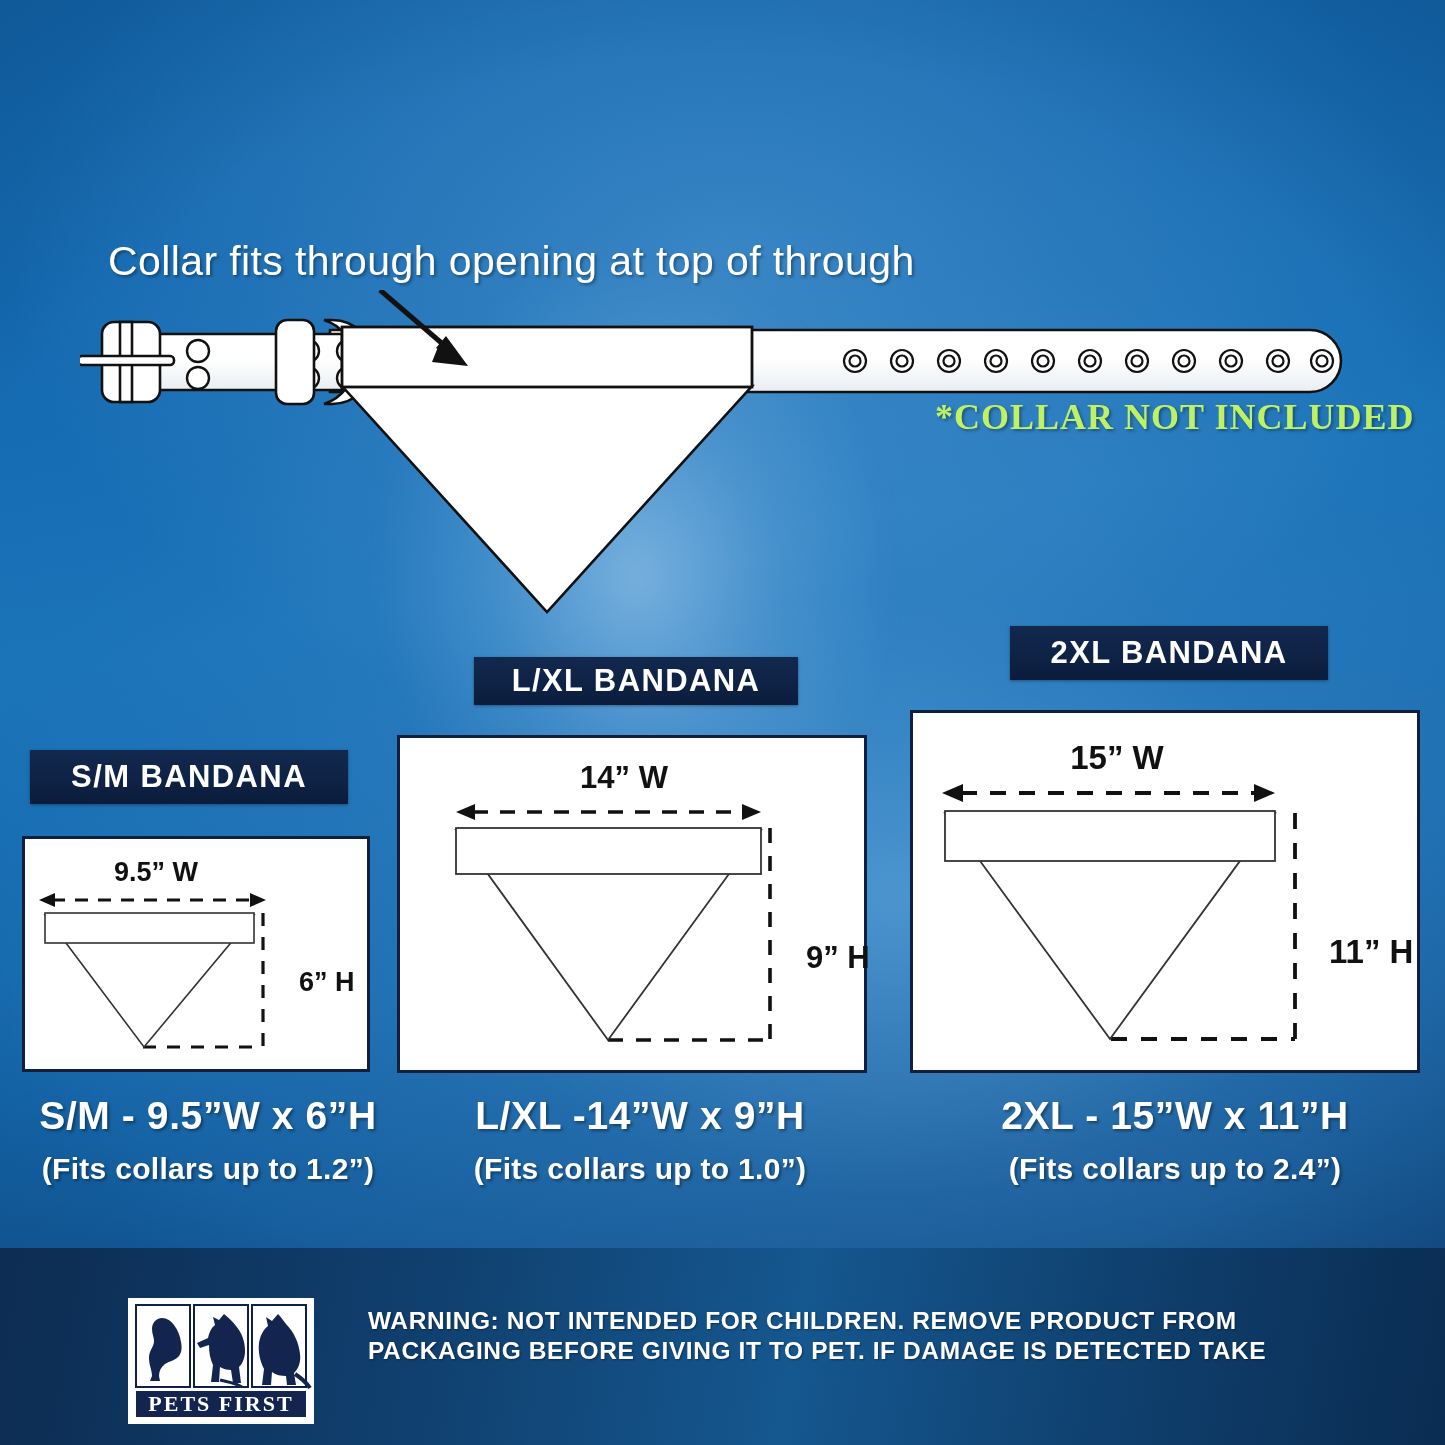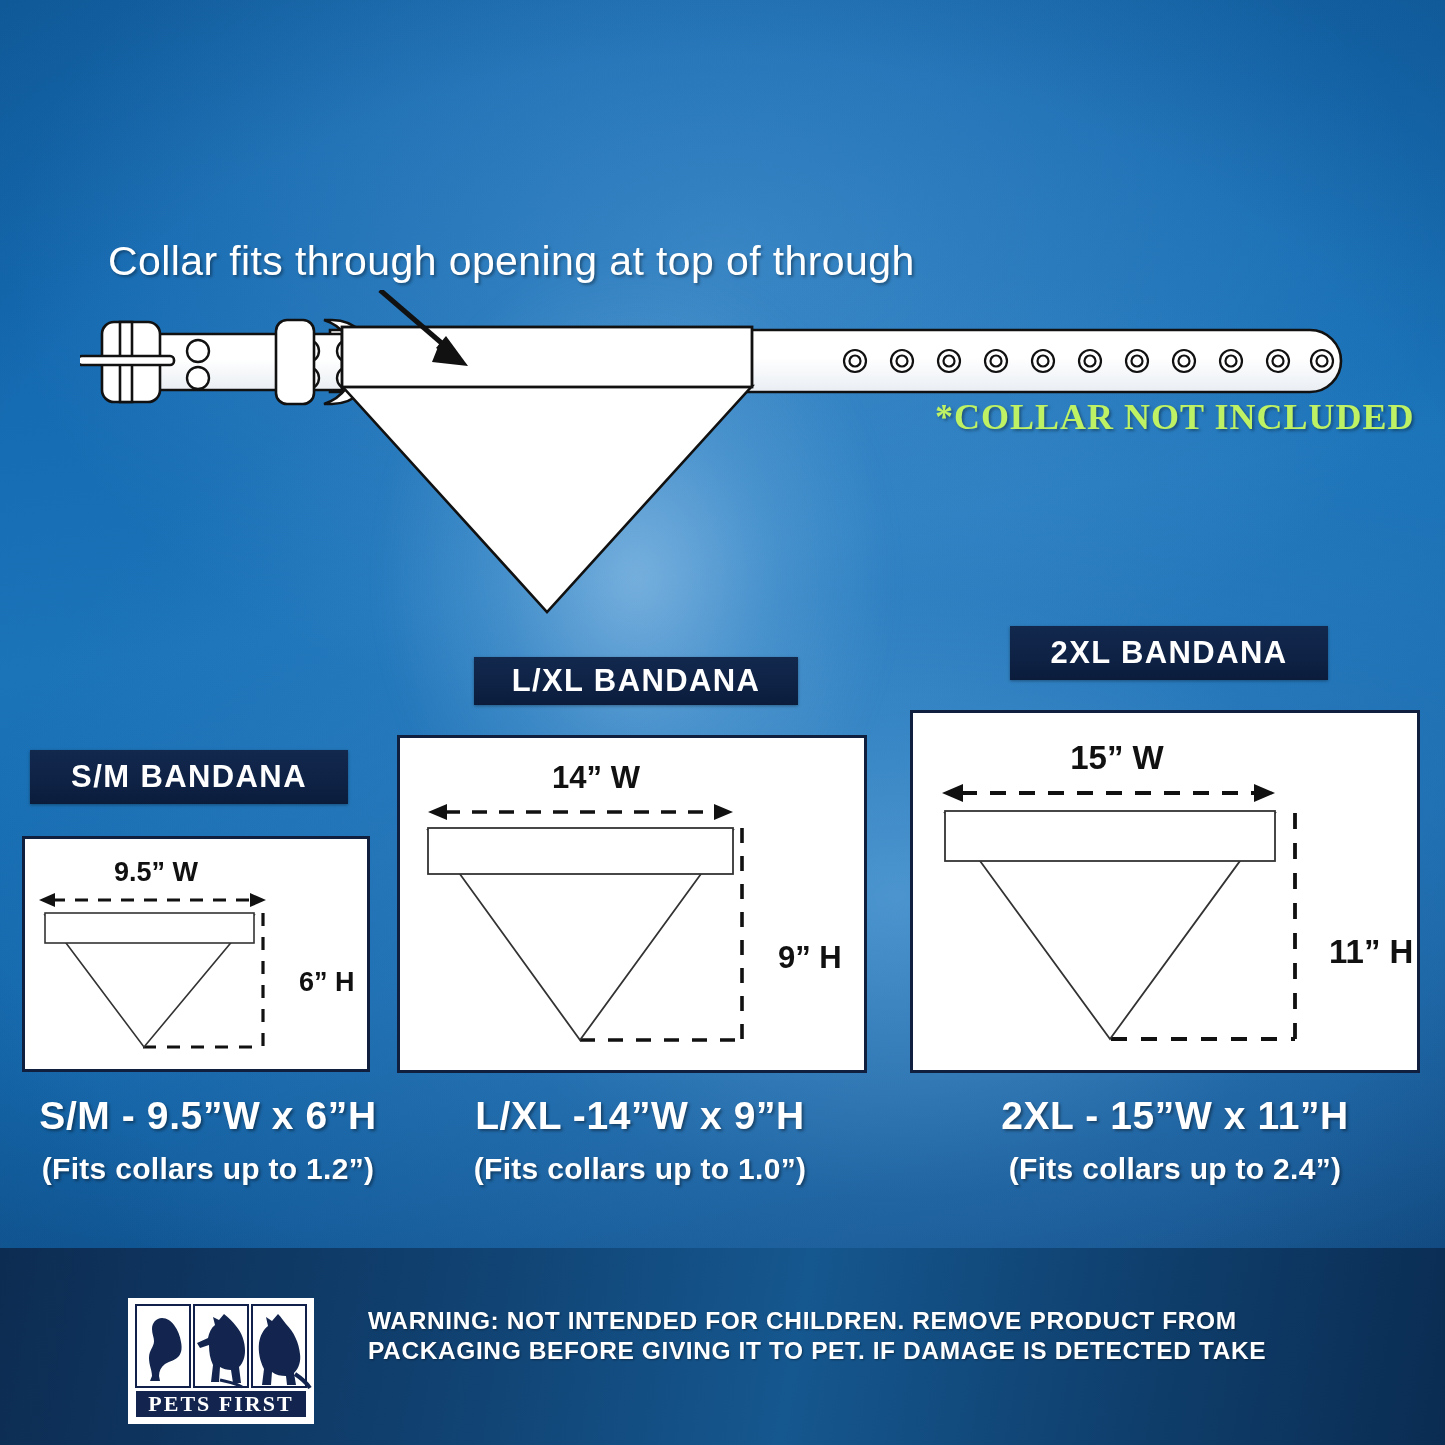--- a/index.html
+++ b/index.html
@@ -209,21 +209,21 @@
         <path d="M 20 76 L 229 76 L 119 208 Z" fill="#ffffff" stroke="#333" stroke-width="1.6"></path>
         <rect x="20" y="74" width="209" height="30" fill="#ffffff" stroke="#333" stroke-width="1.6"></rect>
       </svg>
     </div>
   </div>
 
   <div class="panel">
     <div class="panel-label" style="left:474px;top:657px;width:324px;height:48px;">
       <span>L/XL BANDANA</span>
     </div>
-    <div class="panel-card" style="left:397px;top:735px;width:470px;height:338px;">
+    <div class="panel-card" style="left:397px;top:735px;width:470px;height:338px;padding-left:28px;">
       <svg width="464" height="332" viewBox="0 0 464 332">
         <text x="196" y="50" font-family="Liberation Sans, sans-serif" font-size="31" font-weight="700" fill="#111" text-anchor="middle">14” W</text>
         <g stroke="#111" stroke-width="3.6" fill="none">
           <line x1="45" y1="74" x2="317" y2="74" stroke-dasharray="15,12"></line>
           <polygon points="28,74 47,66 47,82" fill="#111" stroke="none"></polygon>
           <polygon points="333,74 314,66 314,82" fill="#111" stroke="none"></polygon>
         </g>
         <g stroke="#111" stroke-width="3.6" fill="none">
           <line x1="342" y1="90" x2="342" y2="302" stroke-dasharray="15,13"></line>
           <line x1="180" y1="302" x2="342" y2="302" stroke-dasharray="15,13"></line>

